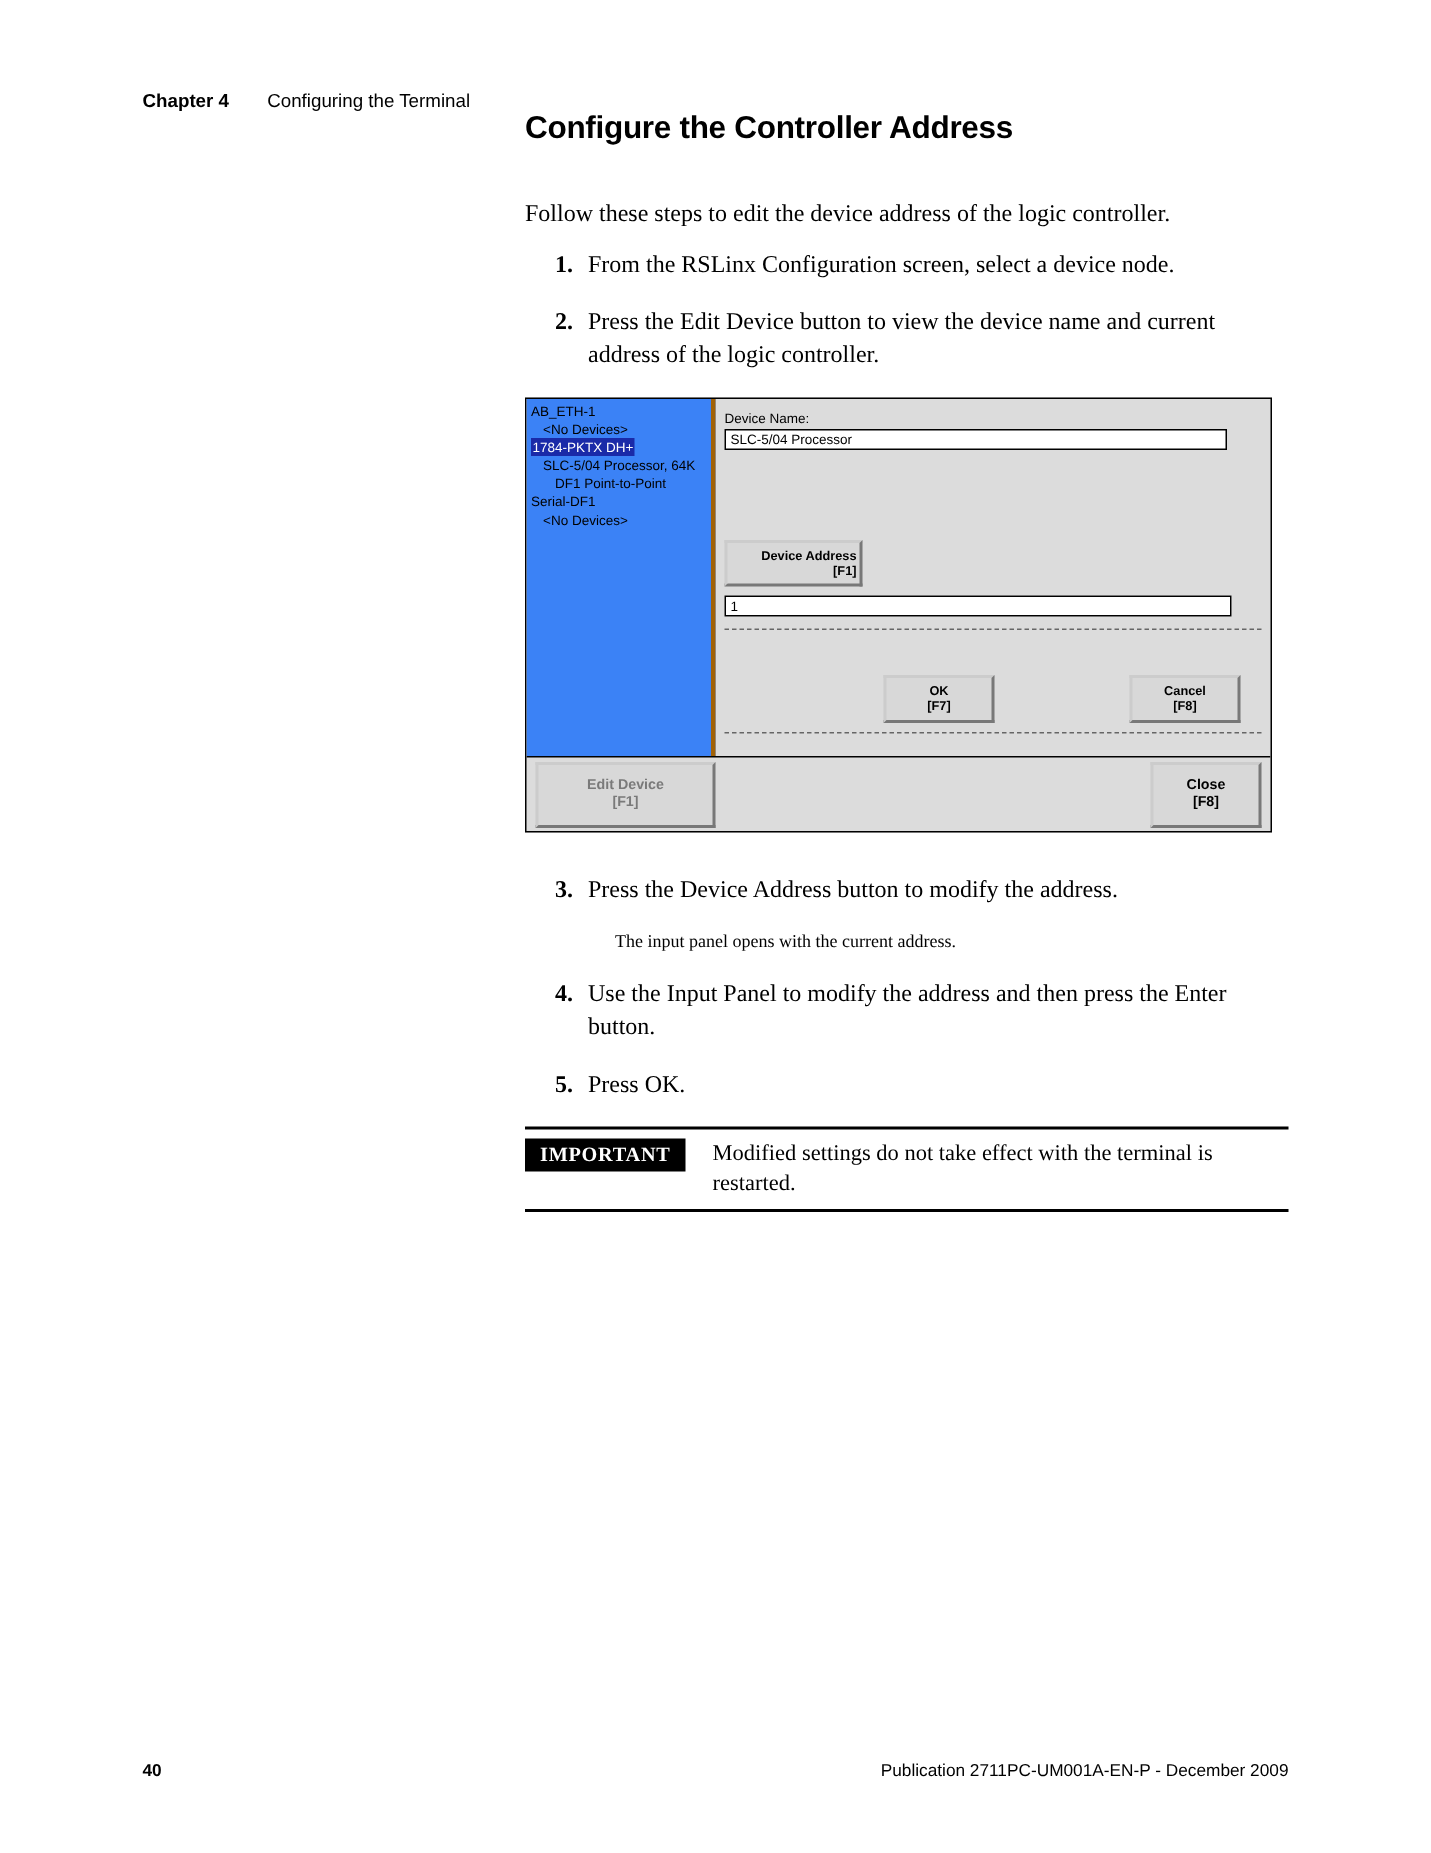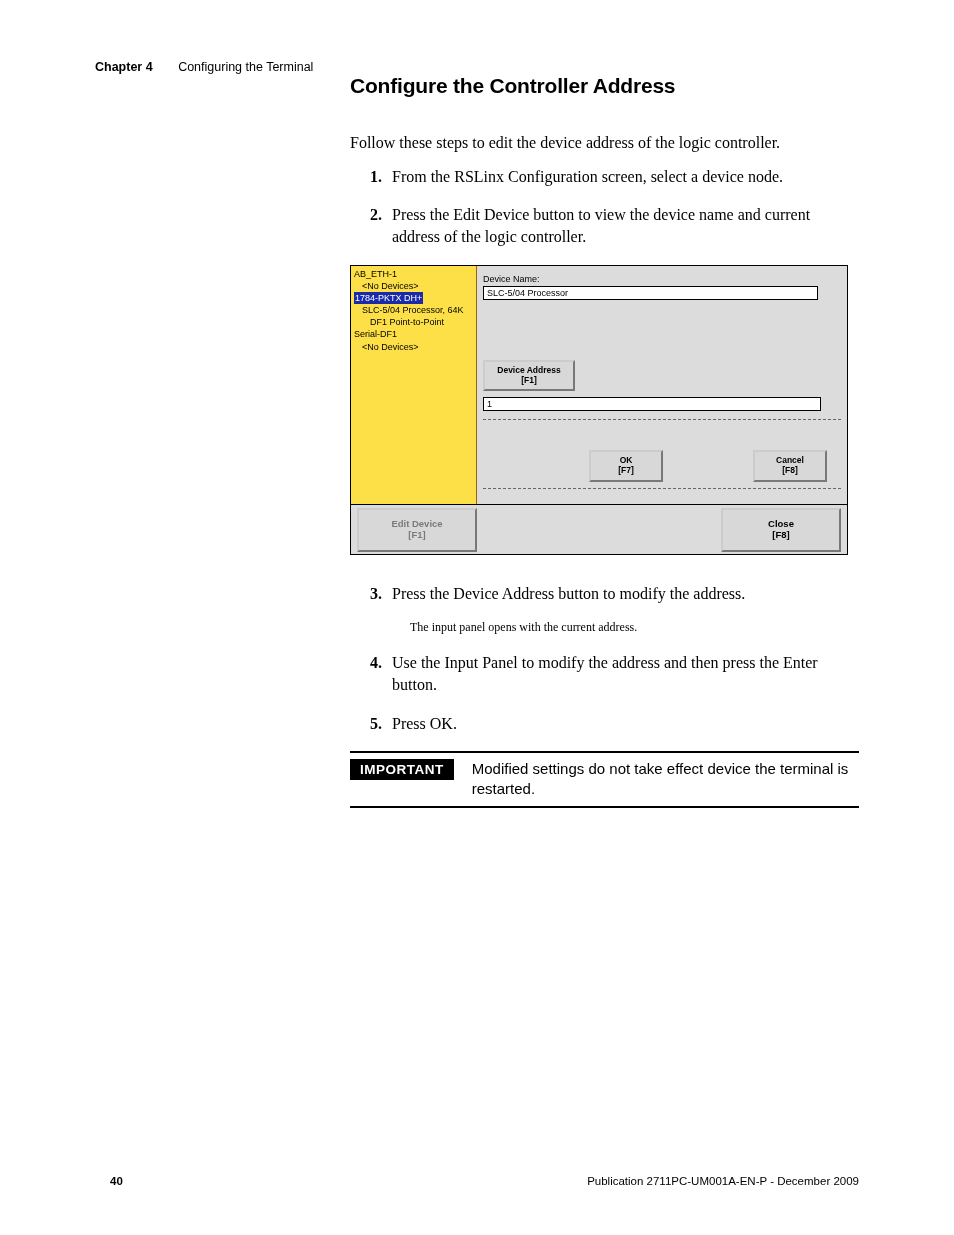--- a/index.html
+++ b/index.html
@@ -74,22 +74,22 @@
     position: relative;
     box-sizing: border-box;
     overflow: hidden;
   }
   .ui-shot .main-area {
     display: flex;
     height: 238px;
   }
   .tree-pane {
     width: 126px;
-    background: #fde047;
-    border-right: 1px solid #a16207;
+    background: #3b82f6;
+    border-right: 3px solid #a16207;
     padding: 2px 3px;
     box-sizing: border-box;
     line-height: 1.35;
     overflow: hidden;
   }
   .tree-pane .sel {
     background: #1a2aa8;
     color: #fff;
     padding: 0 1px;
     display: inline-block;
@@ -110,21 +110,21 @@
     padding: 1px 3px;
     box-sizing: border-box;
     font-size: 9px;
     margin-bottom: 8px;
   }
   .dev-addr-btn {
     border: 2px outset #ccc;
     background: #d8d8d8;
     width: 84px;
     padding: 4px 2px;
-    text-align: center;
+    text-align: right;
     font-weight: bold;
     font-size: 8.5px;
     line-height: 1.15;
     margin: 60px 0 6px 0;
   }
   .ok-cancel-row {
     display: flex;
     justify-content: flex-end;
     gap: 90px;
     padding-right: 14px;
@@ -166,41 +166,41 @@
   .bottom-bar .bbtn.disabled { color: #7a7a7a; font-weight: bold; }
   .bottom-bar .spacer { flex: 1; }
   
   .callout {
     border-top: 2px solid #000;
     border-bottom: 2px solid #000;
     display: flex;
     align-items: flex-start;
     padding: 6px 0;
     margin-top: 4px;
-    font-family: Liberation Sans, sans-serif;
+    font-family: Liberation Serif, serif;
   }
   .callout .tag {
     background: #000;
     color: #fff;
     font-weight: bold;
     font-size: 13.5px;
     padding: 3px 10px;
     letter-spacing: 0.5px;
     margin-right: 18px;
     flex-shrink: 0;
   }
   .callout .msg {
     font-size: 15px;
     line-height: 1.35;
   }
   
   .footer {
     position: absolute;
     bottom: 48px;
-    left: 110px;
+    left: 95px;
     right: 95px;
     display: flex;
     justify-content: space-between;
     font-family: Arial, Helvetica, sans-serif;
     font-size: 11.5px;
   }
   .footer .pg { font-weight: bold; }
 </style>
 </head>
 <body>
@@ -261,21 +261,21 @@
             </div>
           </div>
         </div>
       </div>
       <div class="bottom-bar">
         <div class="bbtn disabled">
           <div>Edit Device</div>
           <div>[F1]</div>
         </div>
         <div class="spacer"></div>
-        <div class="bbtn" style="width:120px;">
+        <div class="bbtn" style="width:74px;">
           <div>Close</div>
           <div>[F8]</div>
         </div>
       </div>
     </div>
 
     <ol class="steps" start="3">
       <li>
         <span class="num">3.</span>
         <span>Press the Device Address button to modify the address.</span>
@@ -286,21 +286,21 @@
         <span>Use the Input Panel to modify the address and then press the Enter button.</span>
       </li>
       <li>
         <span class="num">5.</span>
         <span>Press OK.</span>
       </li>
     </ol>
 
     <div class="callout">
       <div class="tag">IMPORTANT</div>
-      <div class="msg">Modified settings do not take effect device the terminal is restarted.</div>
+      <div class="msg">Modified settings do not take effect with the terminal is restarted.</div>
     </div>
   </div>
 
   <div class="footer">
     <span class="pg">40</span>
     <span>Publication 2711PC-UM001A-EN-P - December 2009</span>
   </div>
 </div>
 
 </body></html>

